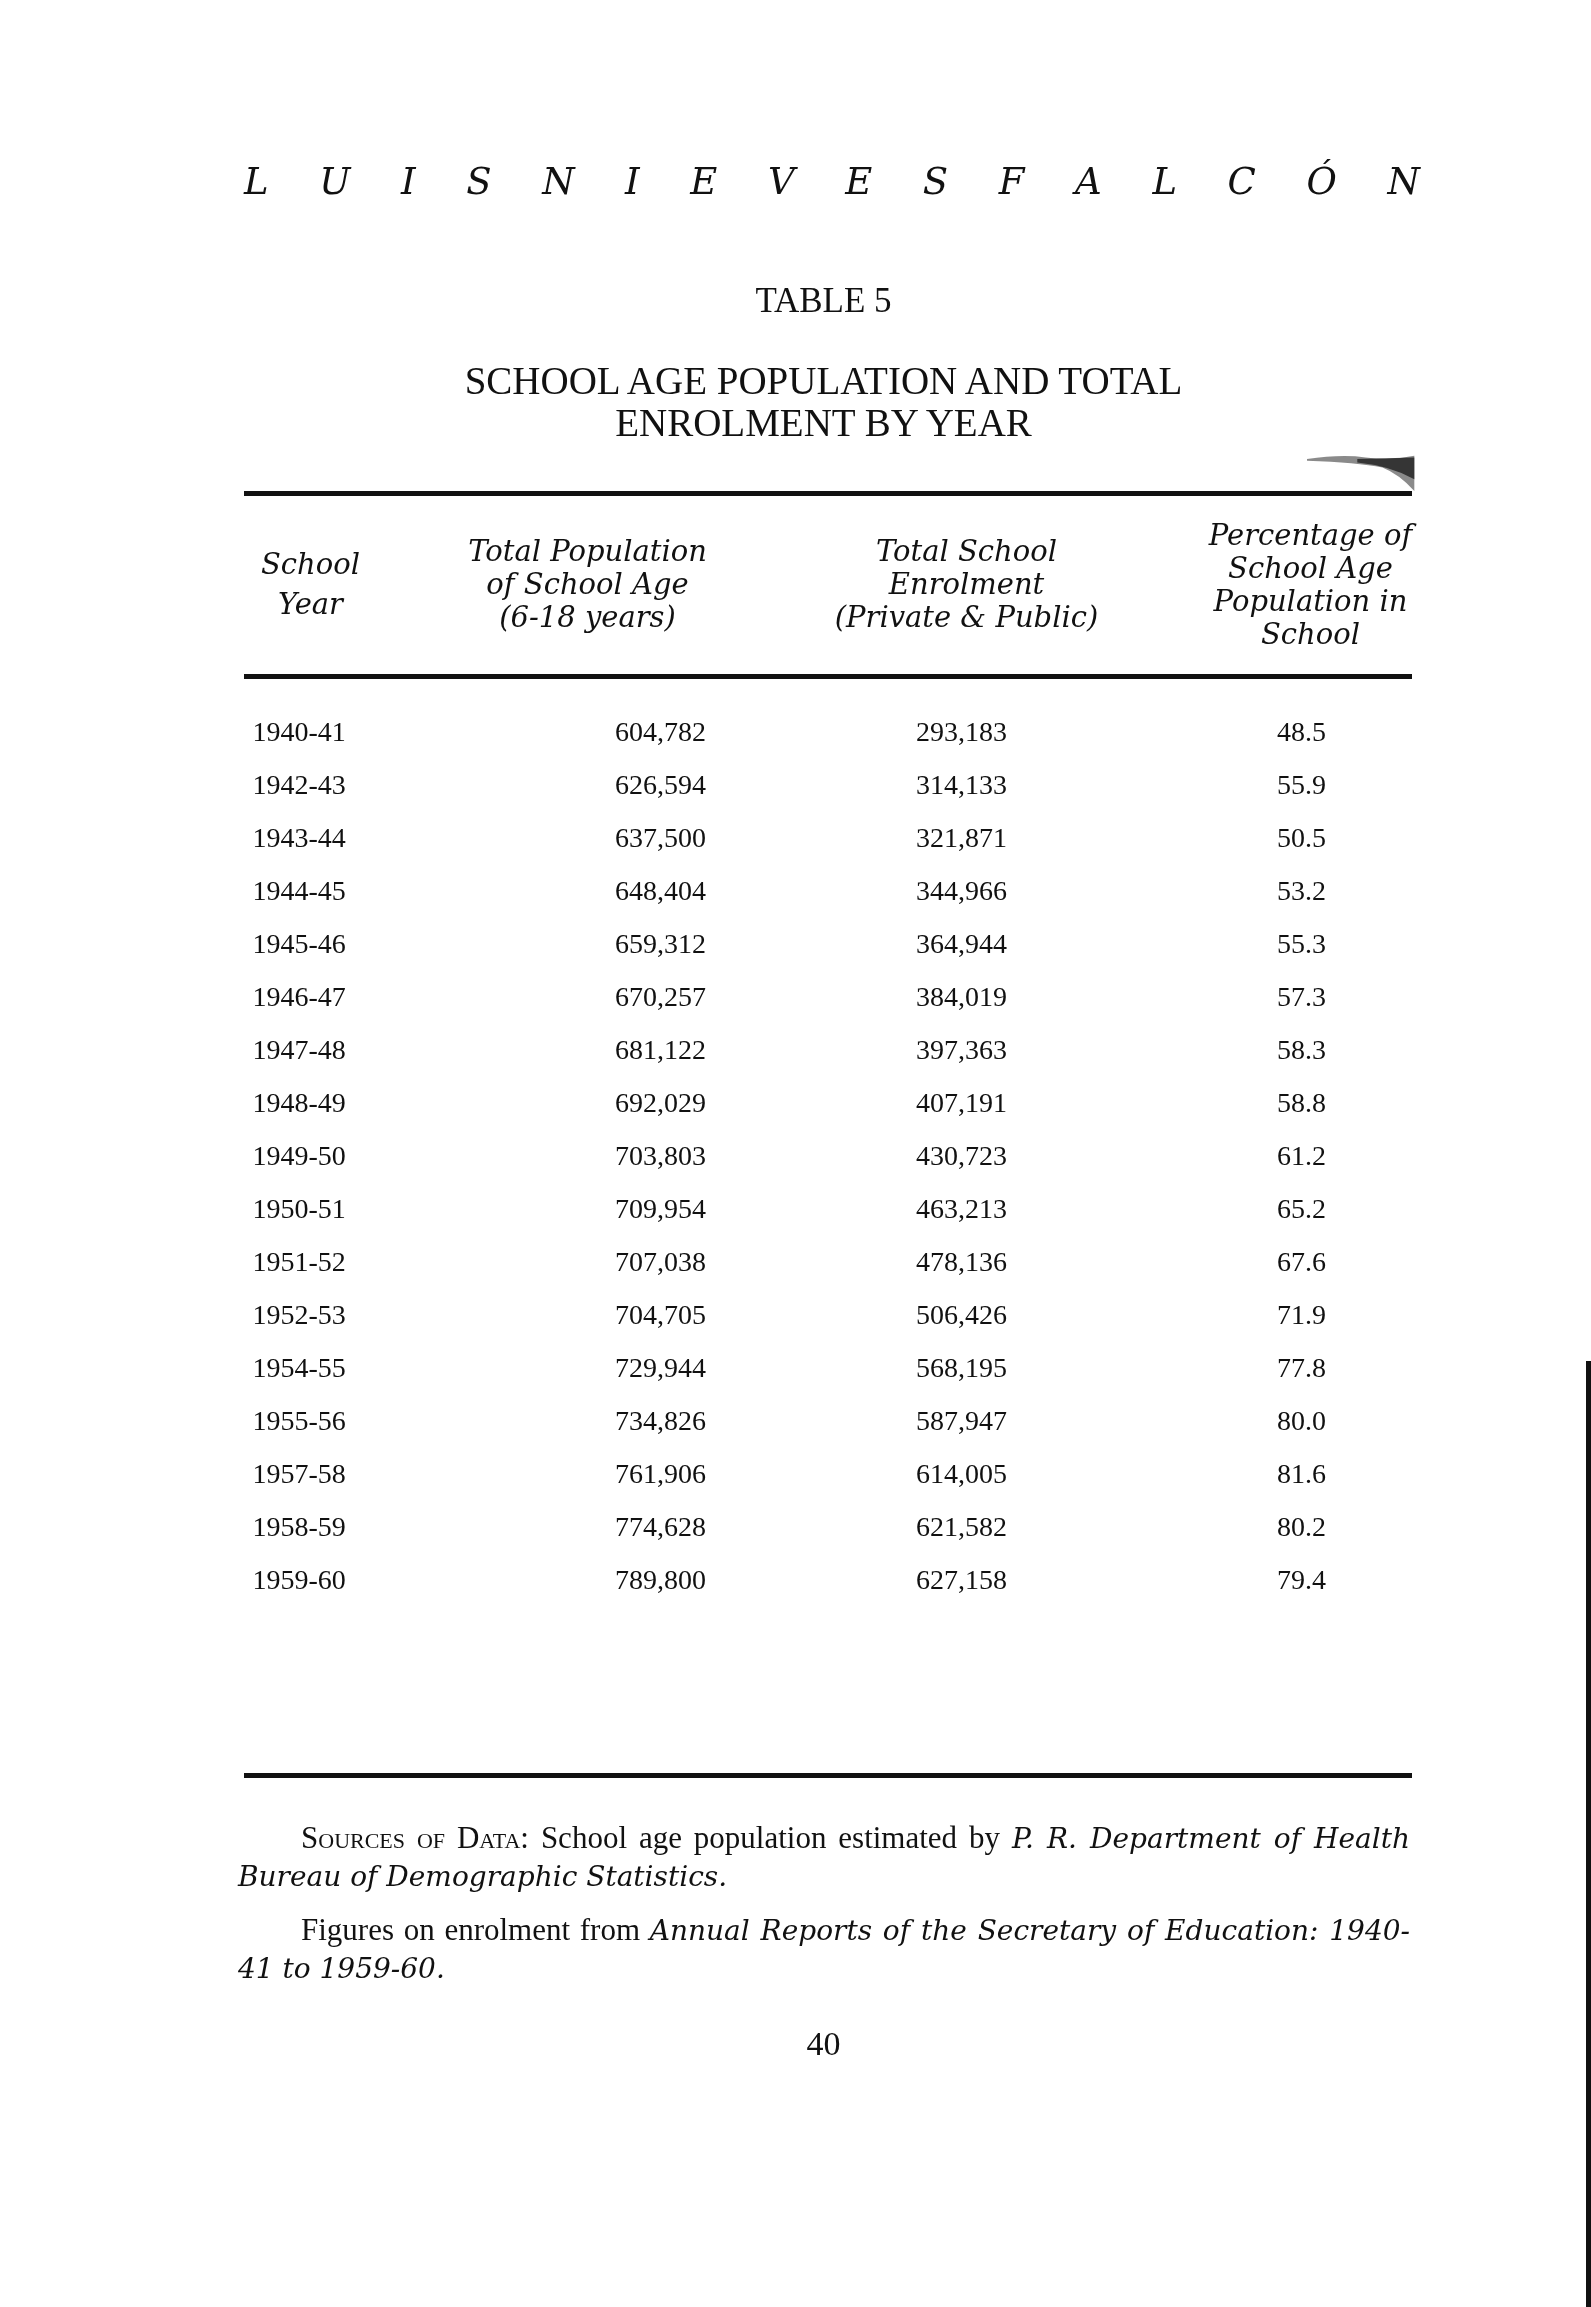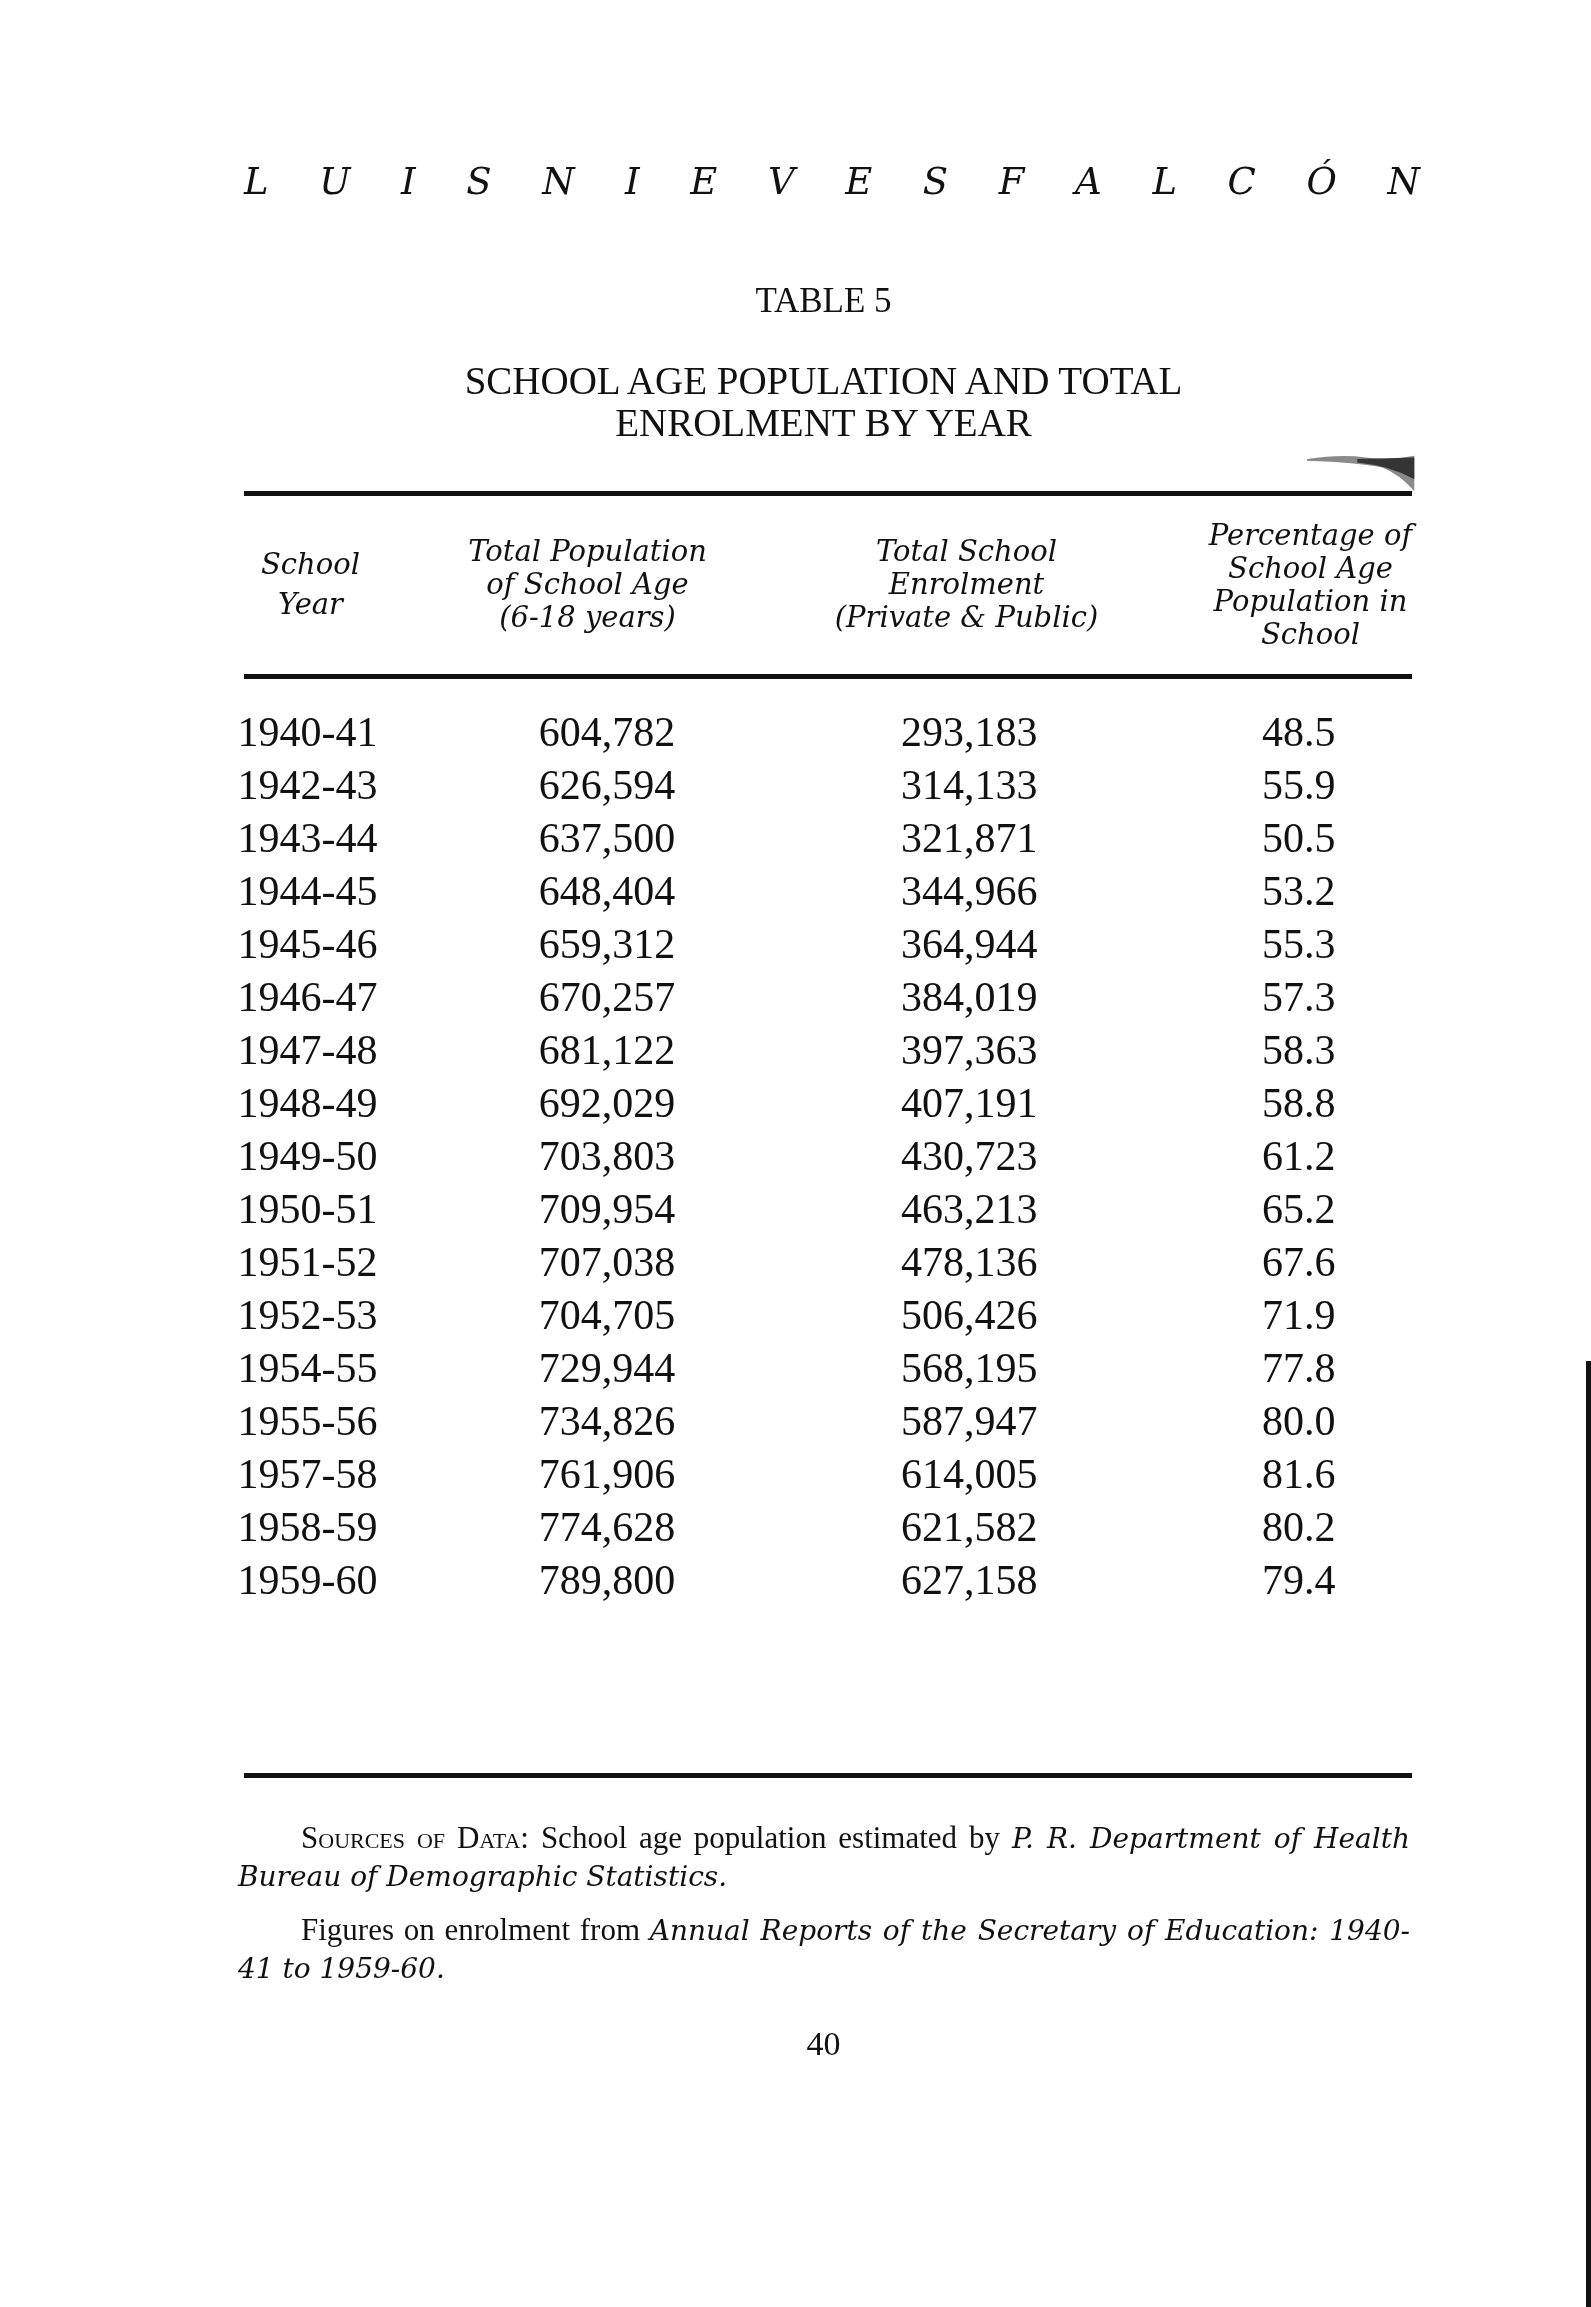--- a/index.html
+++ b/index.html
@@ -86,30 +86,31 @@
 
     .rows {
       position: absolute;
       left: 235px;
       top: 706px;
       width: 1193px;
     }
     .row {
       position: relative;
       height: 53px;
-      font-size: 42px;
+      font-size: 28px;
       line-height: 52px;
+      margin-left: 15px;
     }
     .row span {
       position: absolute;
       top: 0;
       white-space: nowrap;
     }
     .row .year { left: 2.5px; }
-    .row .pop { left: 288px; width: 168px; text-align: center; }
+    .row .pop { left: 288px; width: 168px; text-align: right; }
     .row .enr { left: 666px; width: 168px; text-align: left; }
     .row .pct { left: 1027px; width: 101px; text-align: left; }
 
     .source {
       position: absolute;
       left: 238px;
       width: 1172px;
       font-size: 31px;
       line-height: 37px;
       text-align: justify;

